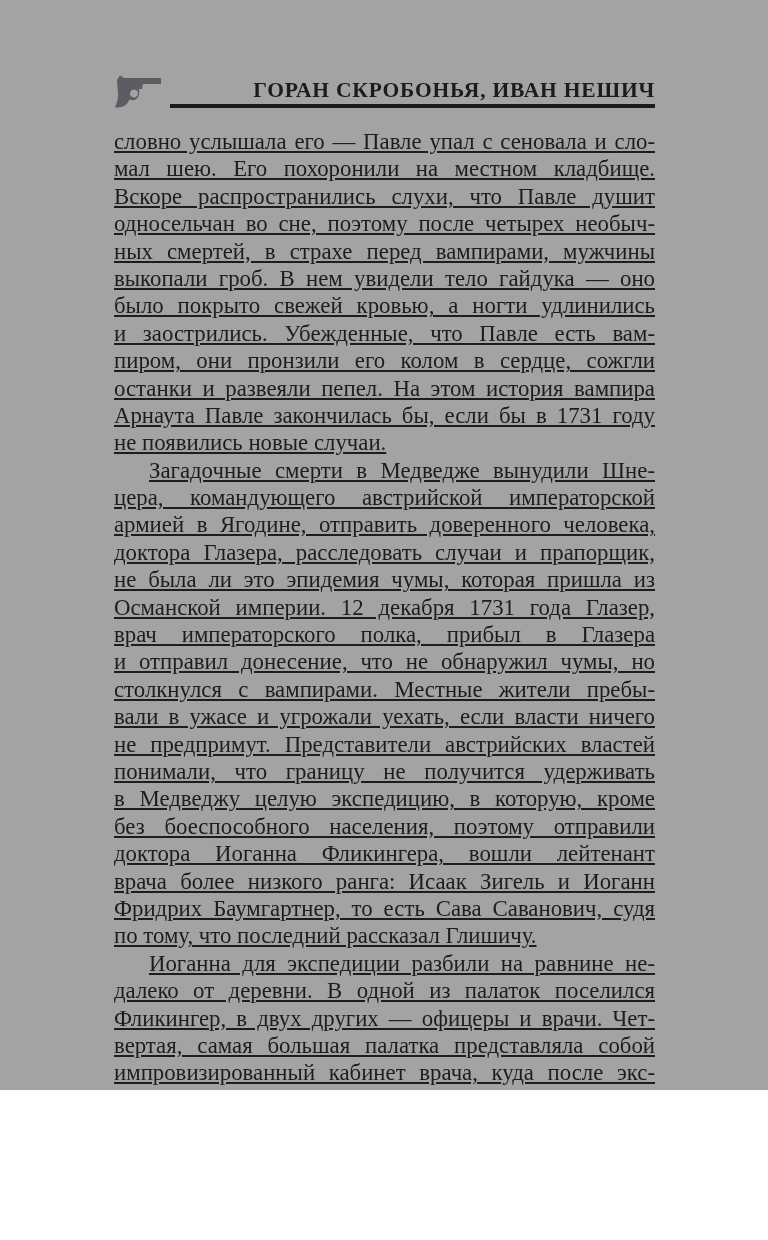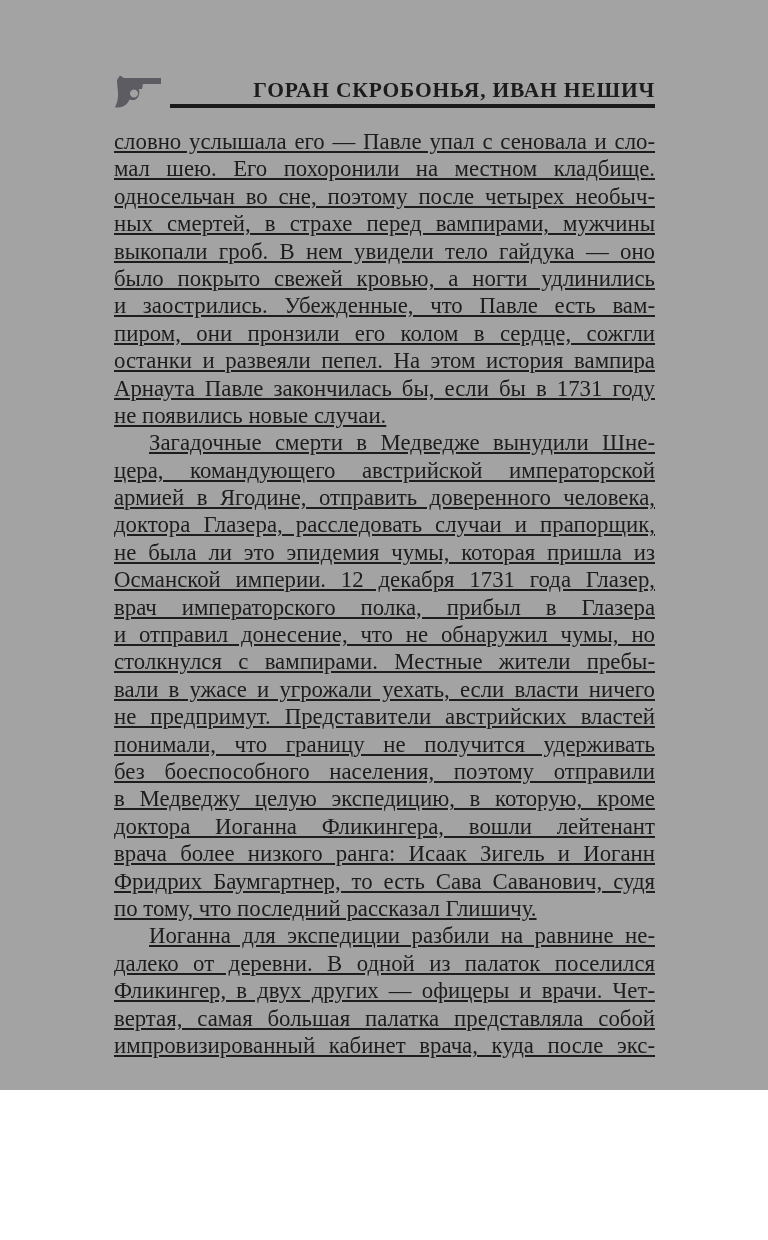--- a/index.html
+++ b/index.html
@@ -111,20 +111,21 @@
     </svg>
     <div class="header-title">ГОРАН СКРОБОНЬЯ, ИВАН НЕШИЧ</div>
     <div class="header-rule"></div>
   </div>
 
   <div class="body-text">
 
     <div class="para">
       <div class="line">словно услышала его — Павле упал с сеновала и сло-</div>
       <div class="line">мал шею. Его похоронили на местном кладбище.</div>
+      <div class="line">Вскоре распространились слухи, что Павле душит</div>
       <div class="line">односельчан во сне, поэтому после четырех необыч-</div>
       <div class="line">ных смертей, в страхе перед вампирами, мужчины</div>
       <div class="line">выкопали гроб. В нем увидели тело гайдука — оно</div>
       <div class="line">было покрыто свежей кровью, а ногти удлинились</div>
       <div class="line">и заострились. Убежденные, что Павле есть вам-</div>
       <div class="line">пиром, они пронзили его колом в сердце, сожгли</div>
       <div class="line">останки и развеяли пепел. На этом история вампира</div>
       <div class="line">Арнаута Павле закончилась бы, если бы в 1731 году</div>
       <div class="line line--end">не появились новые случаи.</div>
     </div>
@@ -135,22 +136,22 @@
       <div class="line">армией в Ягодине, отправить доверенного человека,</div>
       <div class="line">доктора Глазера, расследовать случаи и прапорщик,</div>
       <div class="line">не была ли это эпидемия чумы, которая пришла из</div>
       <div class="line">Османской империи. 12 декабря 1731 года Глазер,</div>
       <div class="line">врач императорского полка, прибыл в Глазера</div>
       <div class="line">и отправил донесение, что не обнаружил чумы, но</div>
       <div class="line">столкнулся с вампирами. Местные жители пребы-</div>
       <div class="line">вали в ужасе и угрожали уехать, если власти ничего</div>
       <div class="line">не предпримут. Представители австрийских властей</div>
       <div class="line">понимали, что границу не получится удерживать</div>
+      <div class="line">в Медведжу целую экспедицию, в которую, кроме</div>
       <div class="line">без боеспособного населения, поэтому отправили</div>
-      <div class="line">в Медведжу целую экспедицию, в которую, кроме</div>
       <div class="line">доктора Иоганна Фликингера, вошли лейтенант</div>
       <div class="line">врача более низкого ранга: Исаак Зигель и Иоганн</div>
       <div class="line">Фридрих Баумгартнер, то есть Сава Саванович, судя</div>
       <div class="line line--end">по тому, что последний рассказал Глишичу.</div>
     </div>
 
     <div class="para">
       <div class="line line--indent">Иоганна для экспедиции разбили на равнине не-</div>
       <div class="line">далеко от деревни. В одной из палаток поселился</div>
       <div class="line">Фликингер, в двух других — офицеры и врачи. Чет-</div>

